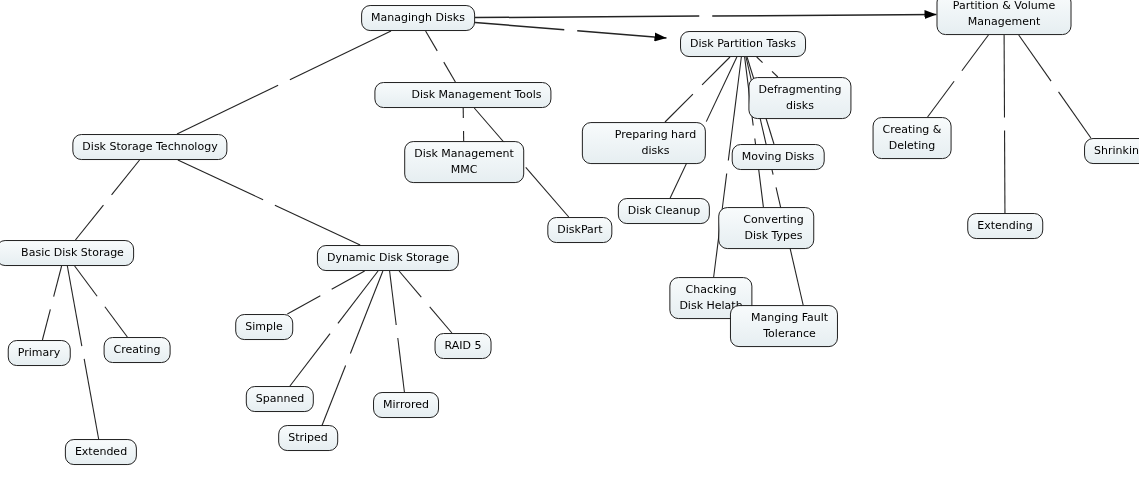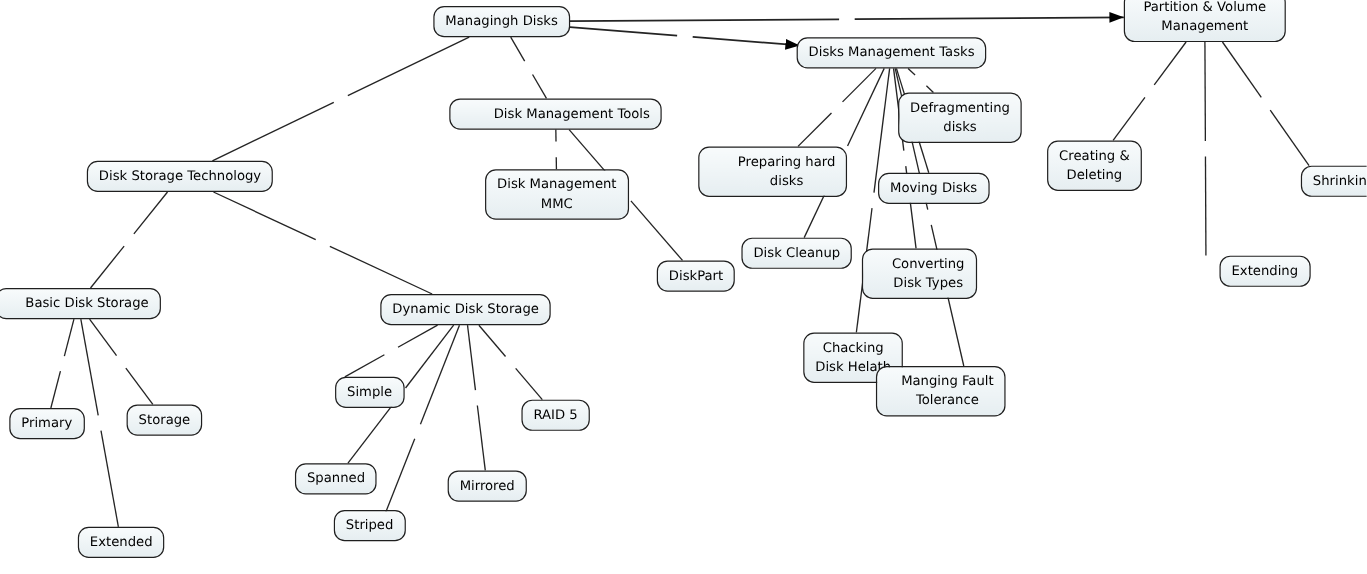--- a/index.html
+++ b/index.html
@@ -143,45 +143,45 @@
         <line x1="1004.0990566037735" y1="35" x2="1004.4882078882594" y2="117.50007231100406" stroke="#242424" stroke-width="1.1"></line>
         <line x1="1004.549527960797" y1="130.49992768899594" x2="1004.938679245283" y2="213" stroke="#242424" stroke-width="1.1"></line>
       </g>
       <g>
         <line x1="1018.7153284671533" y1="35" x2="1051.0728071757715" y2="81.17681857375736" stroke="#242424" stroke-width="1.1"></line>
         <line x1="1058.5330322402867" y1="91.82318142624264" x2="1090.890510948905" y2="138" stroke="#242424" stroke-width="1.1"></line>
       </g>
     </svg>
     <div class="node" style="left: 418px; top: 18px;">Managingh Disks</div>
     <div class="node" style="left: 1004px; top: 14px;">Partition &amp; Volume Management</div>
-    <div class="node" style="left: 743px; top: 44px;">Disks Management Tasks</div>
+    <div class="node" style="left: 743px; top: 44px;">Disk Partition Tasks</div>
     <div class="node" style="left: 463px; top: 95px; padding-left: 36px;">Disk Management Tools</div>
     <div class="node" style="left: 150px; top: 147px;">Disk Storage Technology</div>
     <div class="node" style="left: 464px; top: 162px;">Disk Management
 MMC</div>
     <div class="node" style="left: 580px; top: 230px;">DiskPart</div>
     <div class="node" style="left: 644px; top: 143px; padding-left: 32px;">Preparing hard
 disks</div>
     <div class="node" style="left: 800px; top: 98px;">Defragmenting
 disks</div>
     <div class="node" style="left: 664px; top: 211px;">Disk Cleanup</div>
     <div class="node" style="left: 778px; top: 157px;">Moving Disks</div>
     <div class="node" style="left: 766px; top: 228px; padding-left: 24px;">Converting
 Disk Types</div>
     <div class="node" style="left: 711px; top: 298px;">Chacking
 Disk Helath</div>
     <div class="node" style="left: 784px; top: 326px; padding-left: 20px;">Manging Fault
 Tolerance</div>
     <div class="node" style="left: 912px; top: 138px;">Creating &amp;
 Deleting</div>
     <div class="node" style="left: 1100px; top: 151px; margin-left: 20px;">Shrinking</div>
-    <div class="node" style="left: 1054px; top: 226px;">Extending</div>
+    <div class="node" style="left: 1005px; top: 226px;">Extending</div>
     <div class="node" style="left: 65px; top: 253px; padding-left: 24px;">Basic Disk Storage</div>
     <div class="node" style="left: 388px; top: 258px;">Dynamic Disk Storage</div>
     <div class="node" style="left: 39px; top: 353px;">Primary</div>
-    <div class="node" style="left: 137px; top: 350px;">Storage</div>
+    <div class="node" style="left: 137px; top: 350px;">Creating</div>
     <div class="node" style="left: 101px; top: 452px;">Extended</div>
-    <div class="node" style="left: 264px; top: 327px; margin-left: 44px;">Simple</div>
+    <div class="node" style="left: 264px; top: 327px;">Simple</div>
     <div class="node" style="left: 280px; top: 399px;">Spanned</div>
     <div class="node" style="left: 308px; top: 438px;">Striped</div>
     <div class="node" style="left: 406px; top: 405px;">Mirrored</div>
     <div class="node" style="left: 463px; top: 346px;">RAID 5</div>
   </div>
 
 </body></html>

